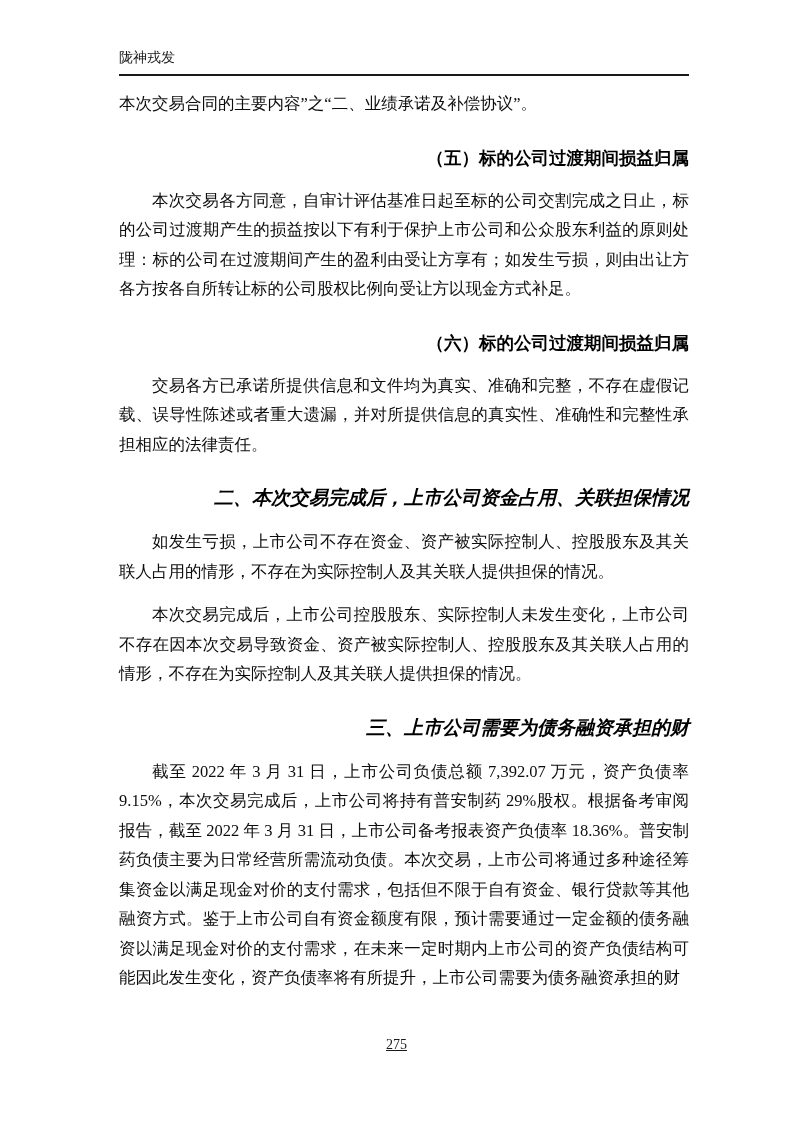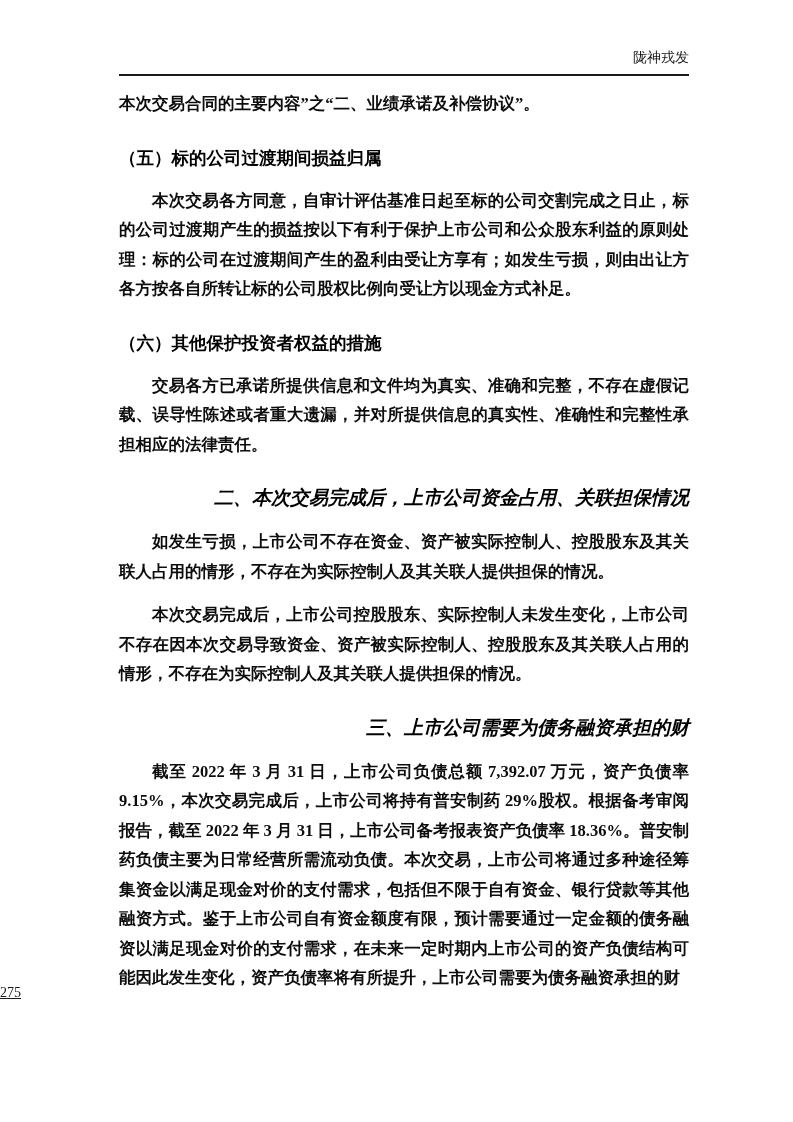--- a/index.html
+++ b/index.html
@@ -23,64 +23,63 @@
     left: 119px;
     right: 104px;
     display: flex;
     justify-content: space-between;
     align-items: flex-end;
     font-size: 14px;
     line-height: 18px;
     padding-bottom: 7px;
     border-bottom: 2px solid #1a1a1a;
     color: #1a1a1a;
-    flex-direction: column;
   }
   .content {
     position: absolute;
     top: 89px;
     left: 119px;
     width: 570px;
     font-size: 16.5px;
     line-height: 29.5px;
     text-align: justify;
     color: #0d0d0d;
   }
   .para {
     margin: 0 0 14px 0;
     text-indent: 2em;
-    font-weight: bold;
   }
   .para.no-indent {
     text-indent: 0;
   }
   .h-sub {
     font-family: "Liberation Sans", "DejaVu Sans", sans-serif;
     font-weight: 700;
     font-size: 17.5px;
     line-height: 24px;
     margin: 27px 0 16px 0;
     color: #000000;
-    text-align: left;
+    text-align: right;
   }
   .h-main {
     font-family: "Liberation Sans", "DejaVu Sans", sans-serif;
     font-weight: 700;
     font-size: 19px;
     line-height: 26px;
     margin: 26px 0 16px 0;
     color: #000000;
     text-align: right;
     font-style: italic;
   }
   .footer {
     position: absolute;
-    top: 984px;
+    top: 1036px;
     left: 0;
     width: 100%;
+    text-align: center;
     font-size: 14px;
     line-height: 18px;
     color: #1a1a1a;
     text-decoration: underline;
   }
 </style>
 </head>
 <body>
 
 <div class="page">
@@ -90,21 +89,21 @@
   </div>
 
   <div class="content">
 
     <p class="para no-indent">本次交易合同的主要内容”之“二、业绩承诺及补偿协议”。</p>
 
     <h3 class="h-sub">（五）标的公司过渡期间损益归属</h3>
 
     <p class="para">本次交易各方同意，自审计评估基准日起至标的公司交割完成之日止，标的公司过渡期产生的损益按以下有利于保护上市公司和公众股东利益的原则处理：标的公司在过渡期间产生的盈利由受让方享有；如发生亏损，则由出让方各方按各自所转让标的公司股权比例向受让方以现金方式补足。</p>
 
-    <h3 class="h-sub">（六）其他保护投资者权益的措施</h3>
+    <h3 class="h-sub">（六）标的公司过渡期间损益归属</h3>
 
     <p class="para">交易各方已承诺所提供信息和文件均为真实、准确和完整，不存在虚假记载、误导性陈述或者重大遗漏，并对所提供信息的真实性、准确性和完整性承担相应的法律责任。</p>
 
     <h2 class="h-main">二、本次交易完成后，上市公司资金占用、关联担保情况</h2>
 
     <p class="para">如发生亏损，上市公司不存在资金、资产被实际控制人、控股股东及其关联人占用的情形，不存在为实际控制人及其关联人提供担保的情况。</p>
 
     <p class="para">本次交易完成后，上市公司控股股东、实际控制人未发生变化，上市公司不存在因本次交易导致资金、资产被实际控制人、控股股东及其关联人占用的情形，不存在为实际控制人及其关联人提供担保的情况。</p>
 
     <h2 class="h-main">三、上市公司需要为债务融资承担的财</h2>

